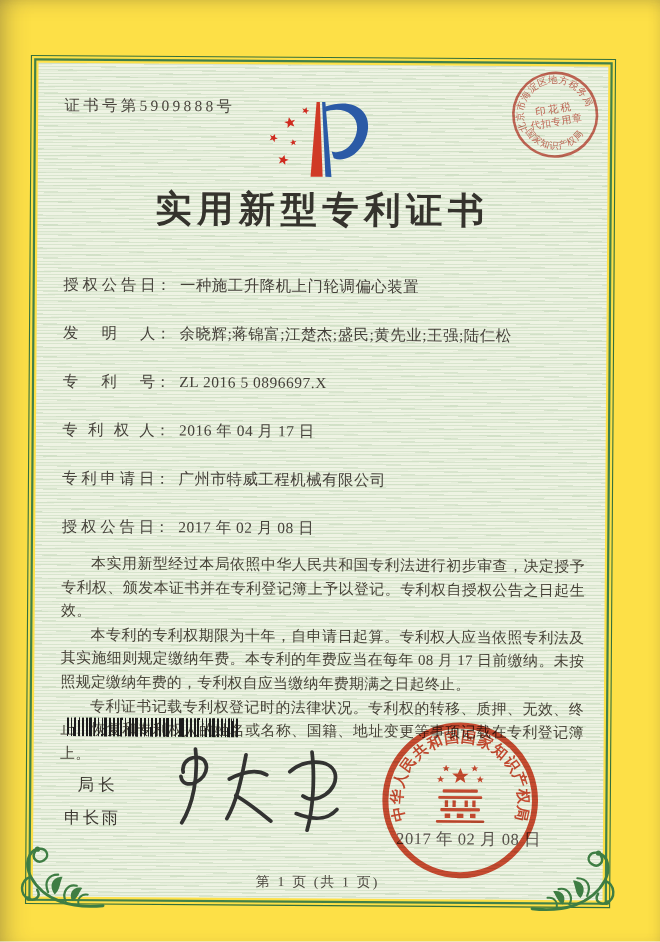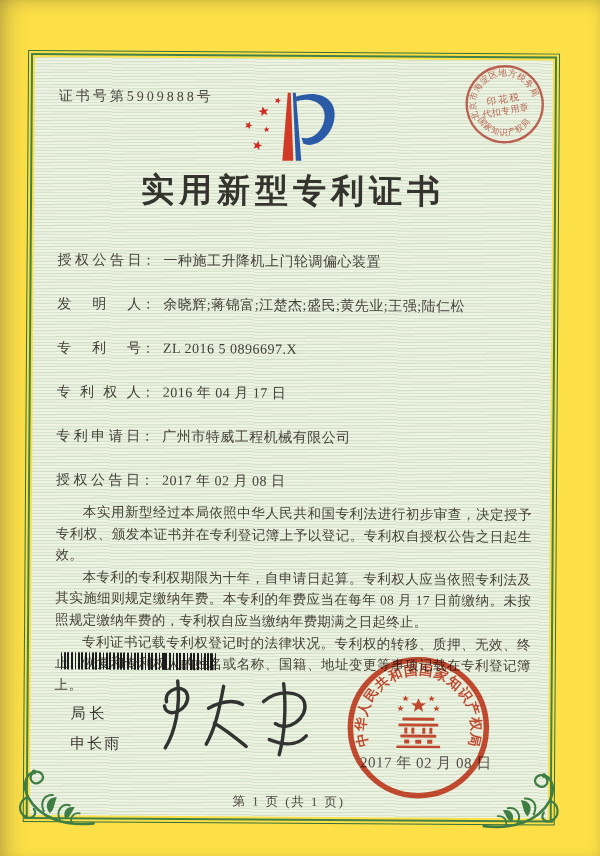--- a/index.html
+++ b/index.html
@@ -55,21 +55,21 @@
 
   .barcode{
     position:absolute;left:36px;top:601px;width:156px;height:17px;
     background-image:
       repeating-linear-gradient(90deg,#1c1c1c 0 1.5px,transparent 1.5px 3.5px),
       repeating-linear-gradient(90deg,transparent 0 6px,#1c1c1c 6px 8.5px,transparent 8.5px 14px),
       repeating-linear-gradient(90deg,transparent 0 11px,#1c1c1c 11px 12px,transparent 12px 23px);
   }
 
   .director-label{position:absolute;left:34px;top:653px;font-size:15px;letter-spacing:4px;color:#3d3932;margin-left:12px;}
-  .director-name{position:absolute;left:46px;top:683px;font-size:15px;letter-spacing:2px;color:#3d3932;}
+  .director-name{position:absolute;left:34px;top:683px;font-size:15px;letter-spacing:2px;color:#3d3932;}
   .signature{position:absolute;left:112px;top:626px;}
 
   .issue-date{position:absolute;left:336px;top:700px;font-size:15px;letter-spacing:.5px;color:#56504a;z-index:1;}
   .seal{position:absolute;left:322px;top:602px;z-index:2;mix-blend-mode:multiply;opacity:.9;}
   .tax-stamp{position:absolute;left:434px;top:8px;transform:rotate(-10deg);mix-blend-mode:multiply;opacity:.8;}
 
   .flourish{position:absolute;bottom:-10px;z-index:1;}
   .flourish.left{left:-10px;}
   .flourish.right{right:-10px;transform:scaleX(-1);}
 

